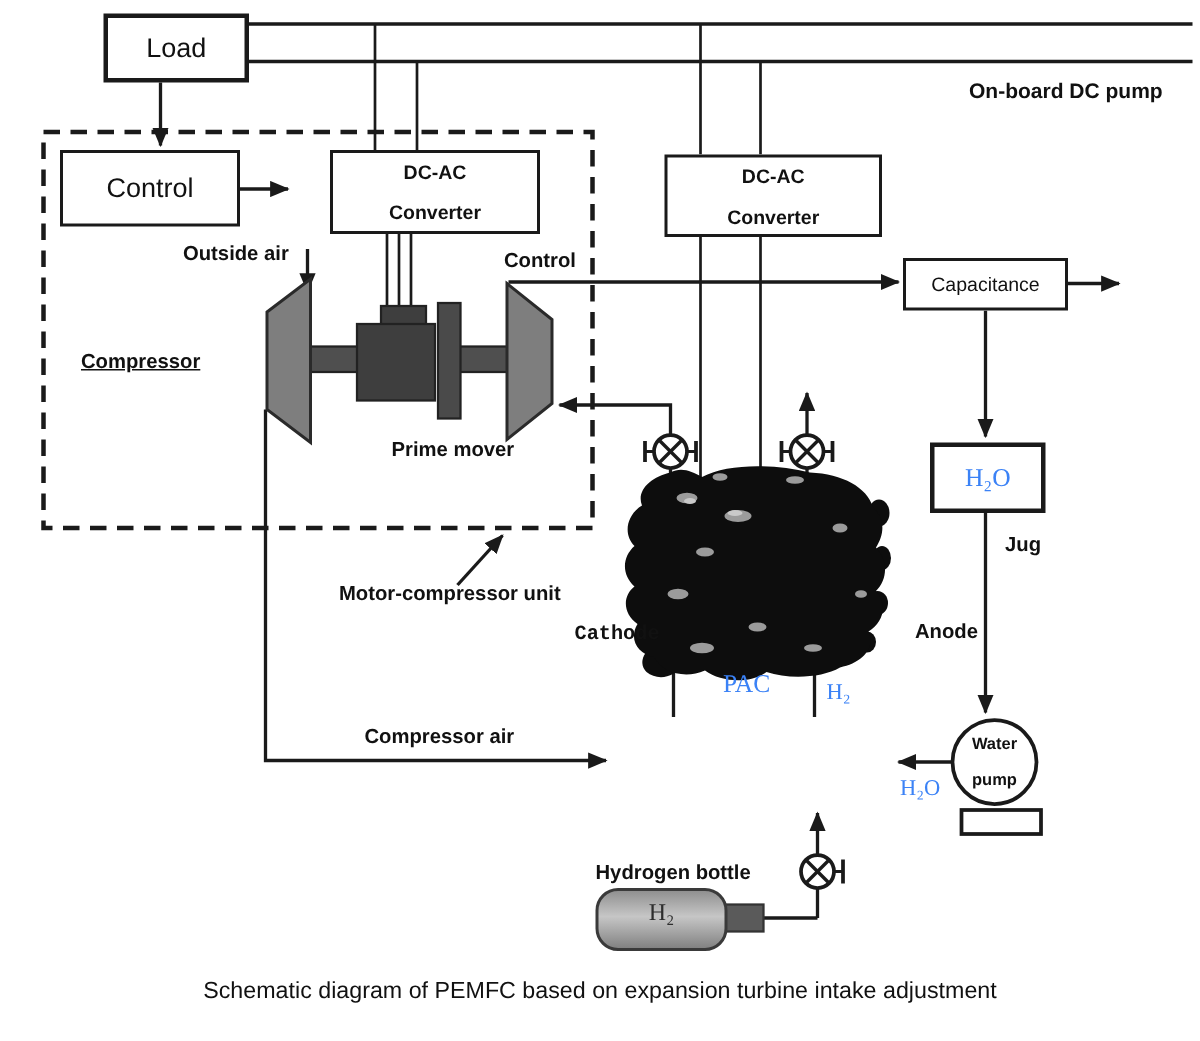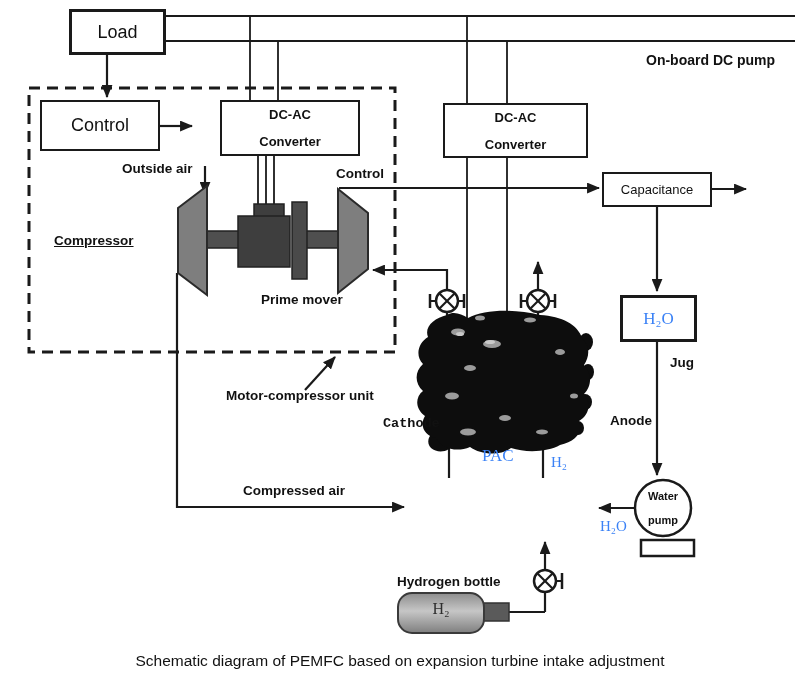--- a/index.html
+++ b/index.html
@@ -191,21 +191,21 @@
   <div class="lbl bold14" style="left:646px;top:52px;">On-board DC pump</div>
   <div class="lbl bold13" style="left:122px;top:161px;">Outside air</div>
   <div class="lbl bold13" style="left:336px;top:166px;">Control</div>
   <div class="lbl bold13" style="left:54px;top:233px;text-decoration:underline;">Compressor</div>
   <div class="lbl bold13" style="left:249px;top:292px;padding-left:12px;">Prime mover</div>
   <div class="lbl bold13" style="left:226px;top:388px;">Motor-compressor unit</div>
   <div class="lbl bold13" style="left:383px;top:416px;font-family:Liberation Mono, monospace;">Cathode</div>
   <div class="lbl bold13" style="left:566px;top:413px;margin-left:44px;">Anode</div>
   <div class="lbl grayserif" style="left:482px;top:446px;font-size:17px;">PAC</div>
   <div class="lbl grayserif" style="left:551px;top:454px;font-size:15px;">H₂</div>
-  <div class="lbl bold13" style="left:243px;top:483px;">Compressed air</div>
+  <div class="lbl bold13" style="left:243px;top:483px;">Compressor air</div>
   <div class="lbl bold13" style="left:670px;top:355px;">Jug</div>
   <div class="lbl grayserif" style="left:600px;top:518px;font-size:15px;">H₂O</div>
   <div class="pumptxt" style="left:636px;top:484px;width:54px;">
     <span style="display:block">Water</span>
     <span style="display:block">pump</span>
   </div>
   <div class="lbl bold13" style="left:397px;top:574px;">Hydrogen bottle</div>
   <div class="lbl" style="left:398px;top:600px;width:86px;text-align:center;font-family:'Liberation Serif',serif;font-size:16px;color:#2e2e2e;">H₂</div>
 
   <div class="caption" style="top:652px;">Schematic diagram of PEMFC based on expansion turbine intake adjustment</div>

